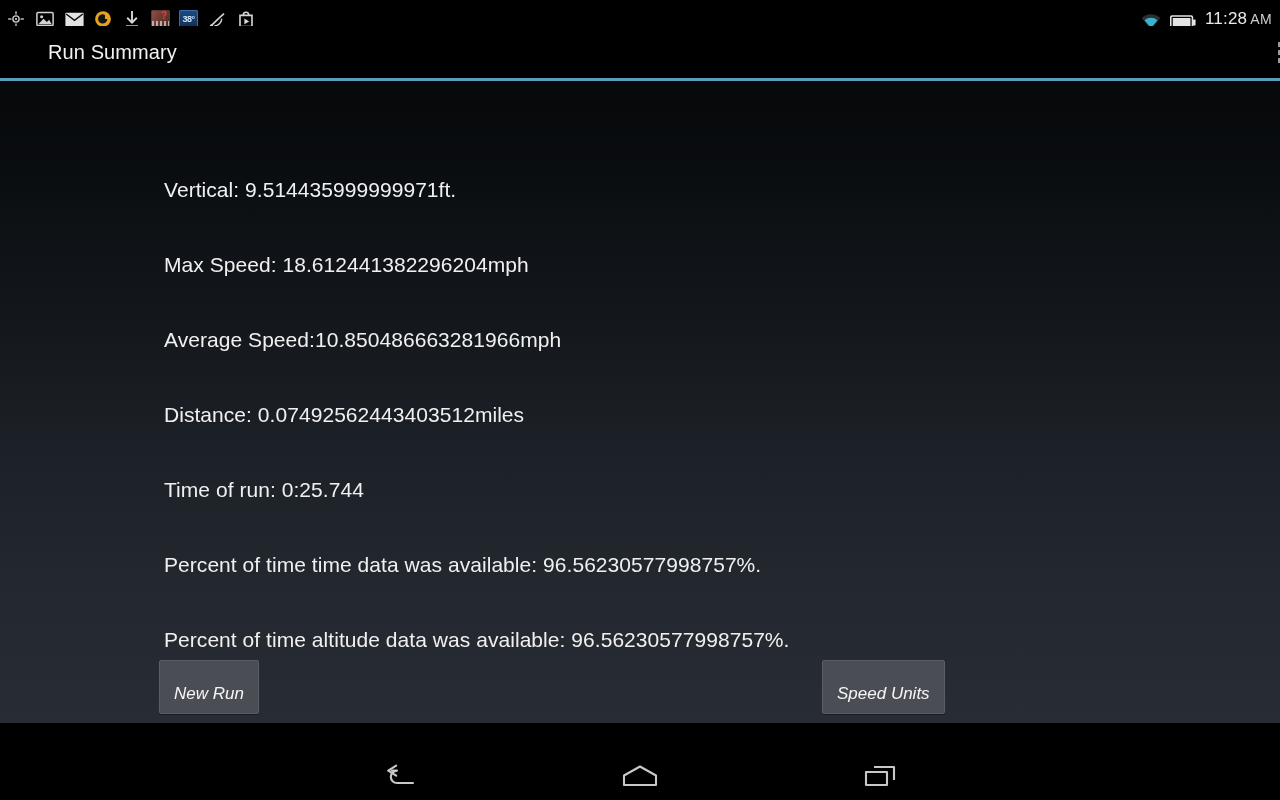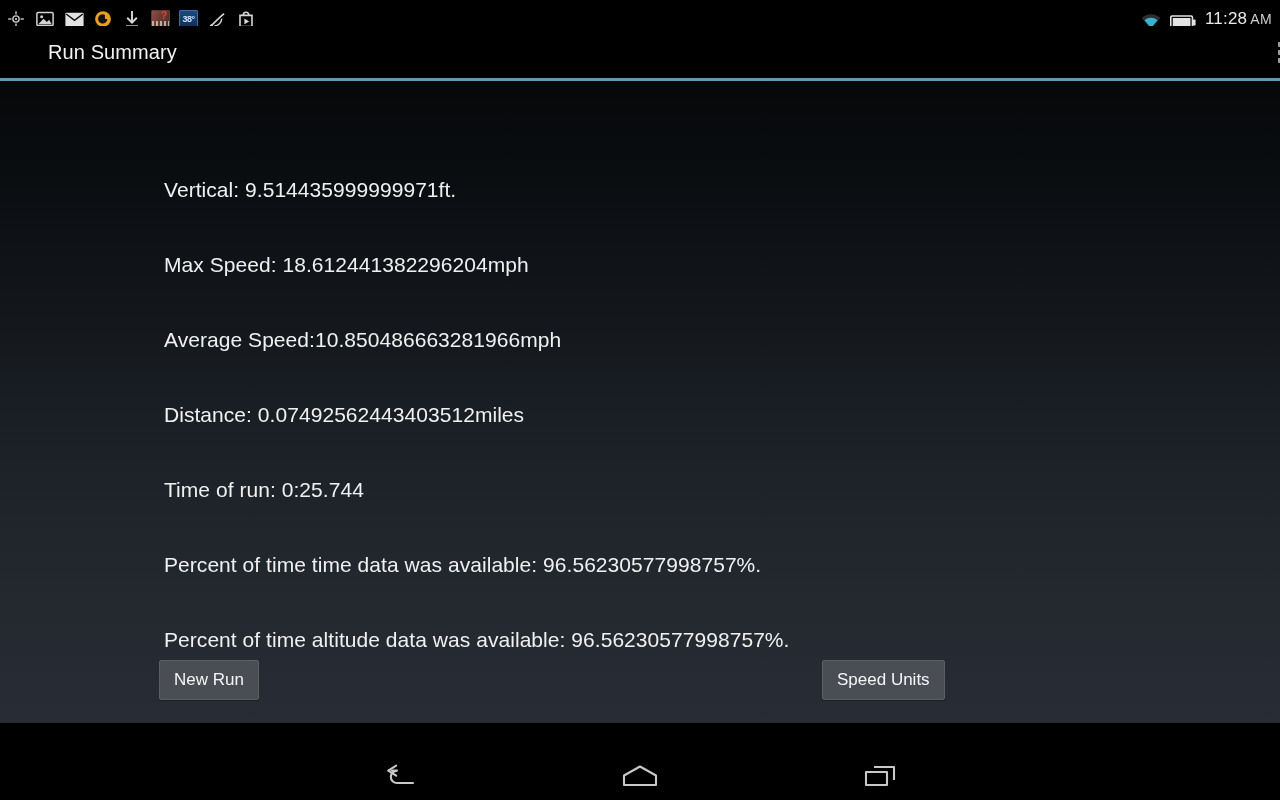--- a/index.html
+++ b/index.html
@@ -187,24 +187,25 @@
   .stats div { height: 25px; }
 
   .btn {
     position: absolute;
     background: #4a4e54;
     border: 1px solid #5a5f66;
     border-radius: 2px;
     color: #f5f5f5;
     font-size: 17px;
     line-height: 1;
-    padding: 10px 14px 11px 14px;
+    padding: 24px 14px 11px 14px;
     box-sizing: border-box;
     text-align: center;
     box-shadow: 0 1px 0 rgba(0,0,0,.35);
+    font-style: italic;
   }
   .btn-new-run { left: 159px; top: 579px; min-width: 86px; }
   .btn-change-units { left: 822px; top: 579px; min-width: 120px; }
 
   
   .navbar {
     position: absolute;
     left: 0; top: 752px;
     width: 1280px;
     height: 48px;

